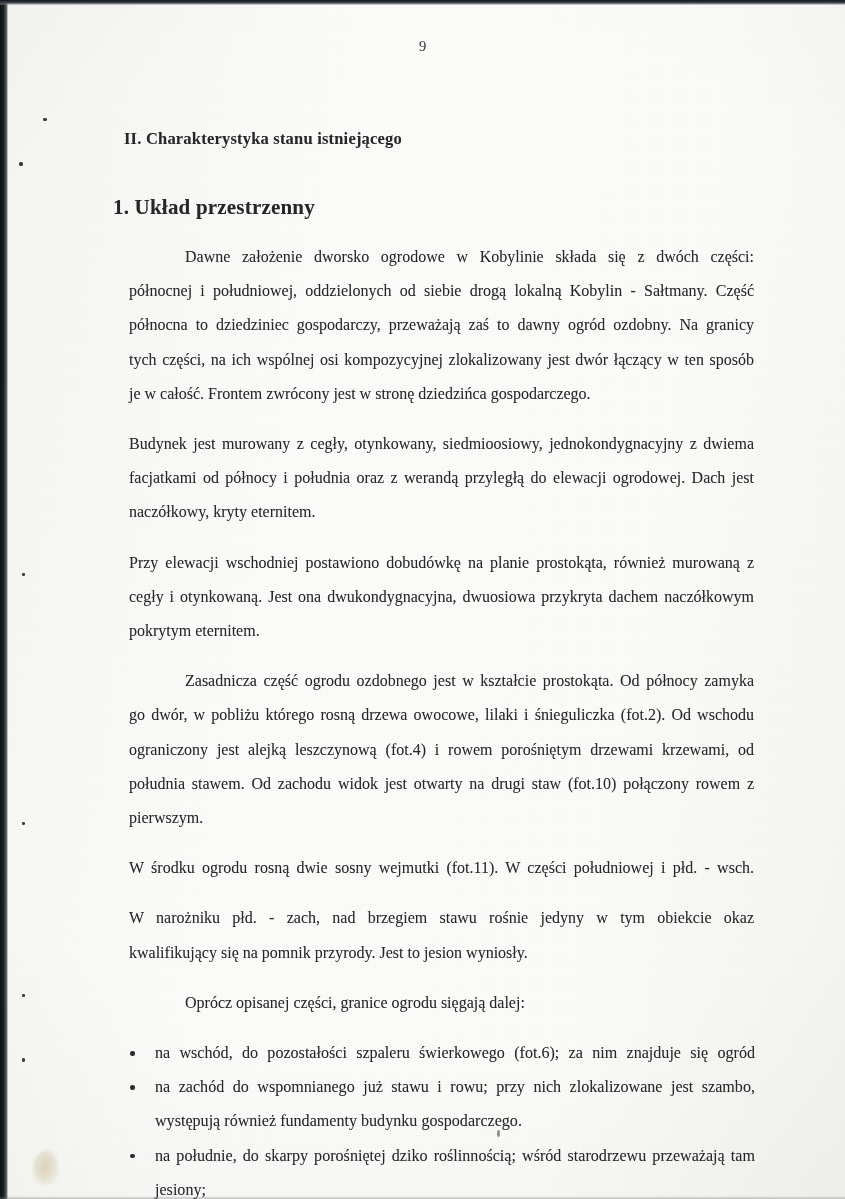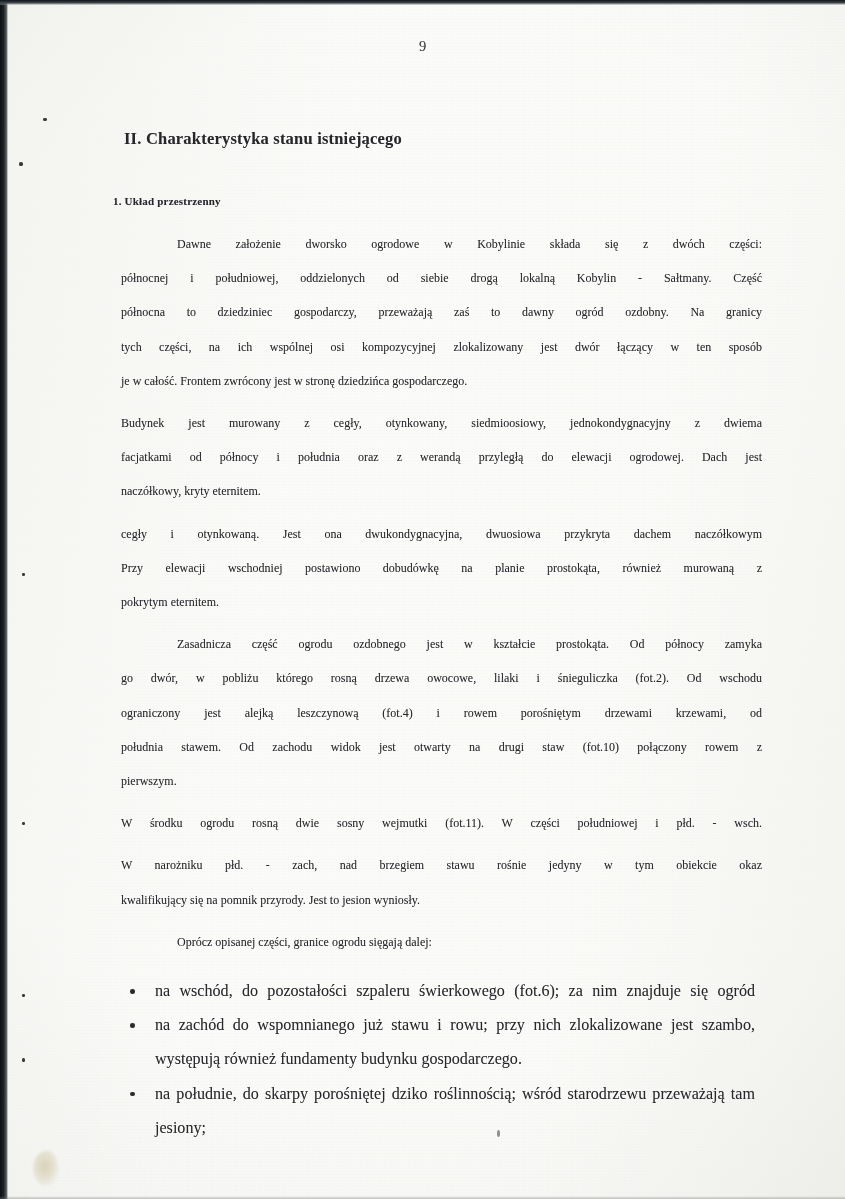--- a/index.html
+++ b/index.html
@@ -77,30 +77,30 @@
     width: 657px;
   }
   h2.sec {
     margin: 11px;
     font-size: 16.5px;
     font-weight: bold;
     letter-spacing: 0.2px;
   }
   h3.sub {
     margin: 46px 0 0 0;
-    font-size: 11px;
+    font-size: 21px;
     font-weight: bold;
     letter-spacing: 0.2px;
   }
   .body {
     margin-top: 20px;
   }
   p.para {
-    margin: 8px;
-    font-size: 12px;
+    margin: 16px;
+    font-size: 16px;
     line-height: 34.2px;
     text-align: justify;
     text-align-last: left;
     -webkit-hyphens: none;
     hyphens: none;
   }
 
   ul.bullets {
     margin: 15px;
     padding: 0;
@@ -180,22 +180,22 @@
         <span class="ln last">je w całość. Frontem zwrócony jest w stronę dziedzińca gospodarczego.</span>
       </p>
 
       <p class="para">
         <span class="ln">Budynek jest murowany z cegły, otynkowany, siedmioosiowy, jednokondygnacyjny z dwiema</span>
         <span class="ln">facjatkami od północy i południa oraz z werandą przyległą do elewacji ogrodowej. Dach jest</span>
         <span class="ln last">naczółkowy, kryty eternitem.</span>
       </p>
 
       <p class="para">
+        <span class="ln">Przy elewacji wschodniej postawiono dobudówkę na planie prostokąta, również murowaną z</span>
         <span class="ln">cegły i otynkowaną. Jest ona dwukondygnacyjna, dwuosiowa przykryta dachem naczółkowym</span>
-        <span class="ln">Przy elewacji wschodniej postawiono dobudówkę na planie prostokąta, również murowaną z</span>
         <span class="ln last">pokrytym eternitem.</span>
       </p>
 
       <p class="para">
         <span class="ln ind">Zasadnicza część ogrodu ozdobnego jest w kształcie prostokąta. Od północy zamyka</span>
         <span class="ln">go dwór, w pobliżu którego rosną drzewa owocowe, lilaki i śnieguliczka (fot.2). Od wschodu</span>
         <span class="ln">ograniczony jest alejką leszczynową (fot.4) i rowem porośniętym drzewami krzewami, od</span>
         <span class="ln">południa stawem. Od zachodu widok jest otwarty na drugi staw (fot.10) połączony rowem z</span>
         <span class="ln last">pierwszym.</span>
       </p>

